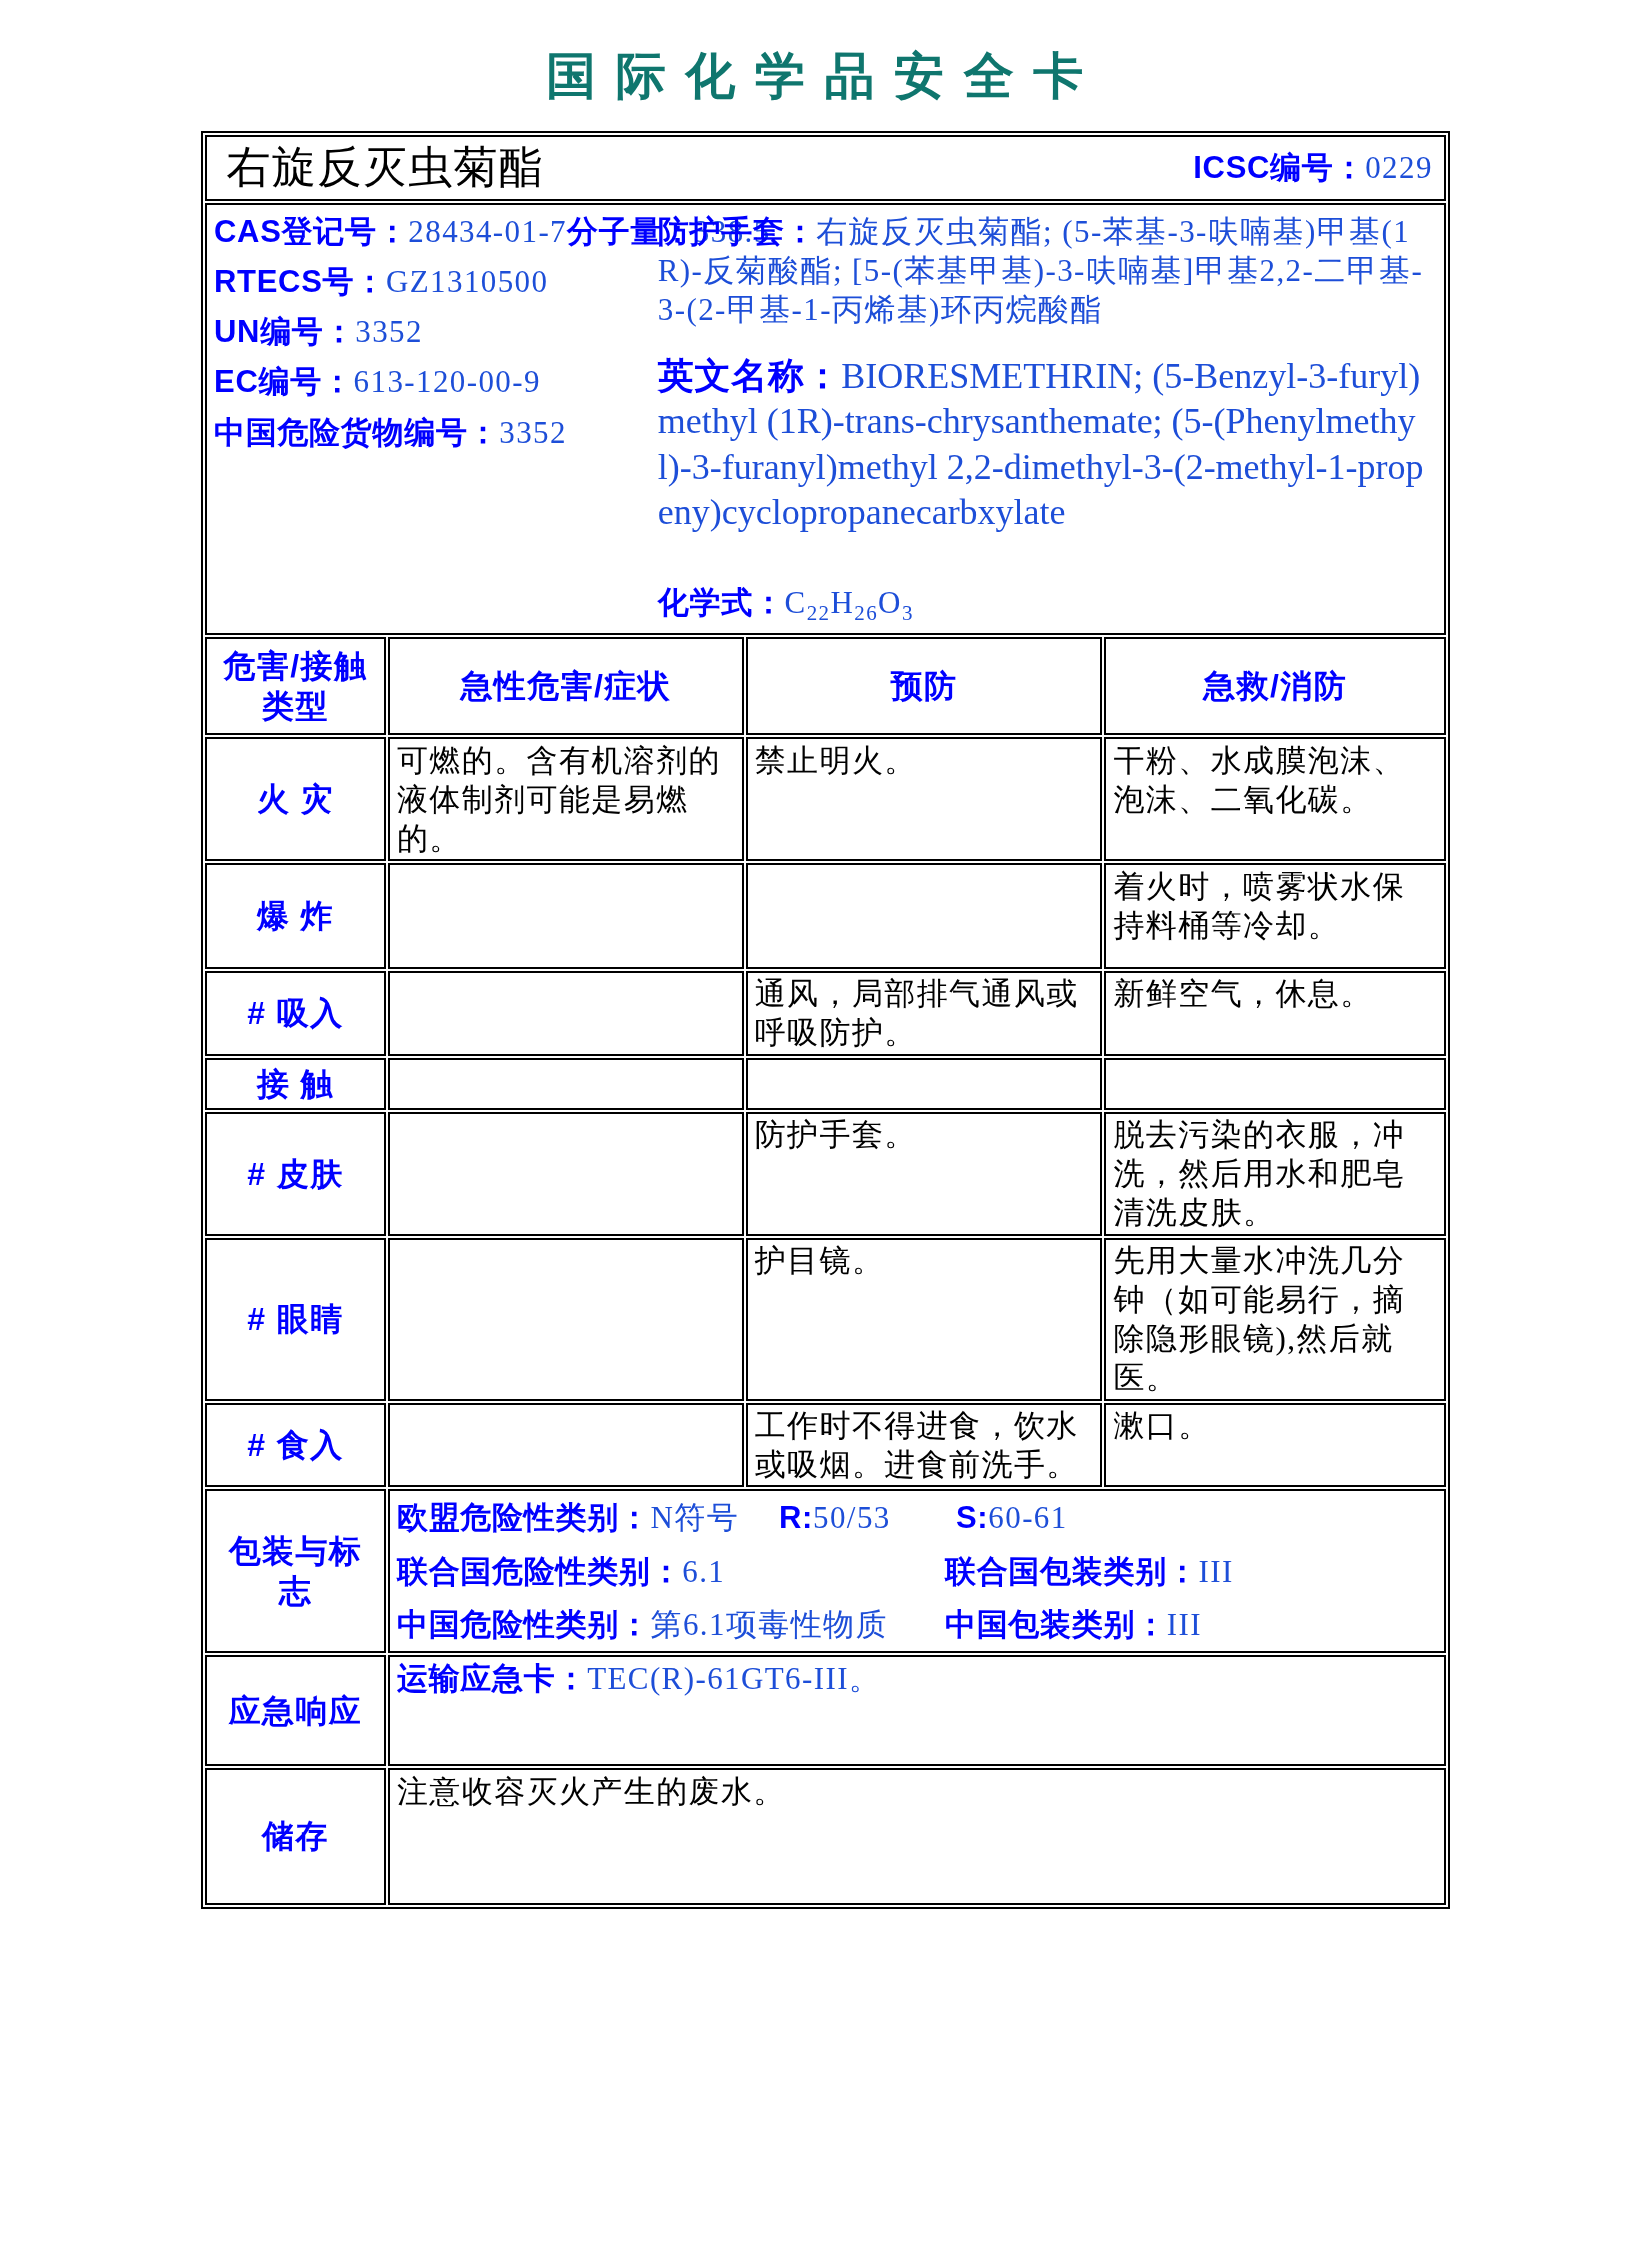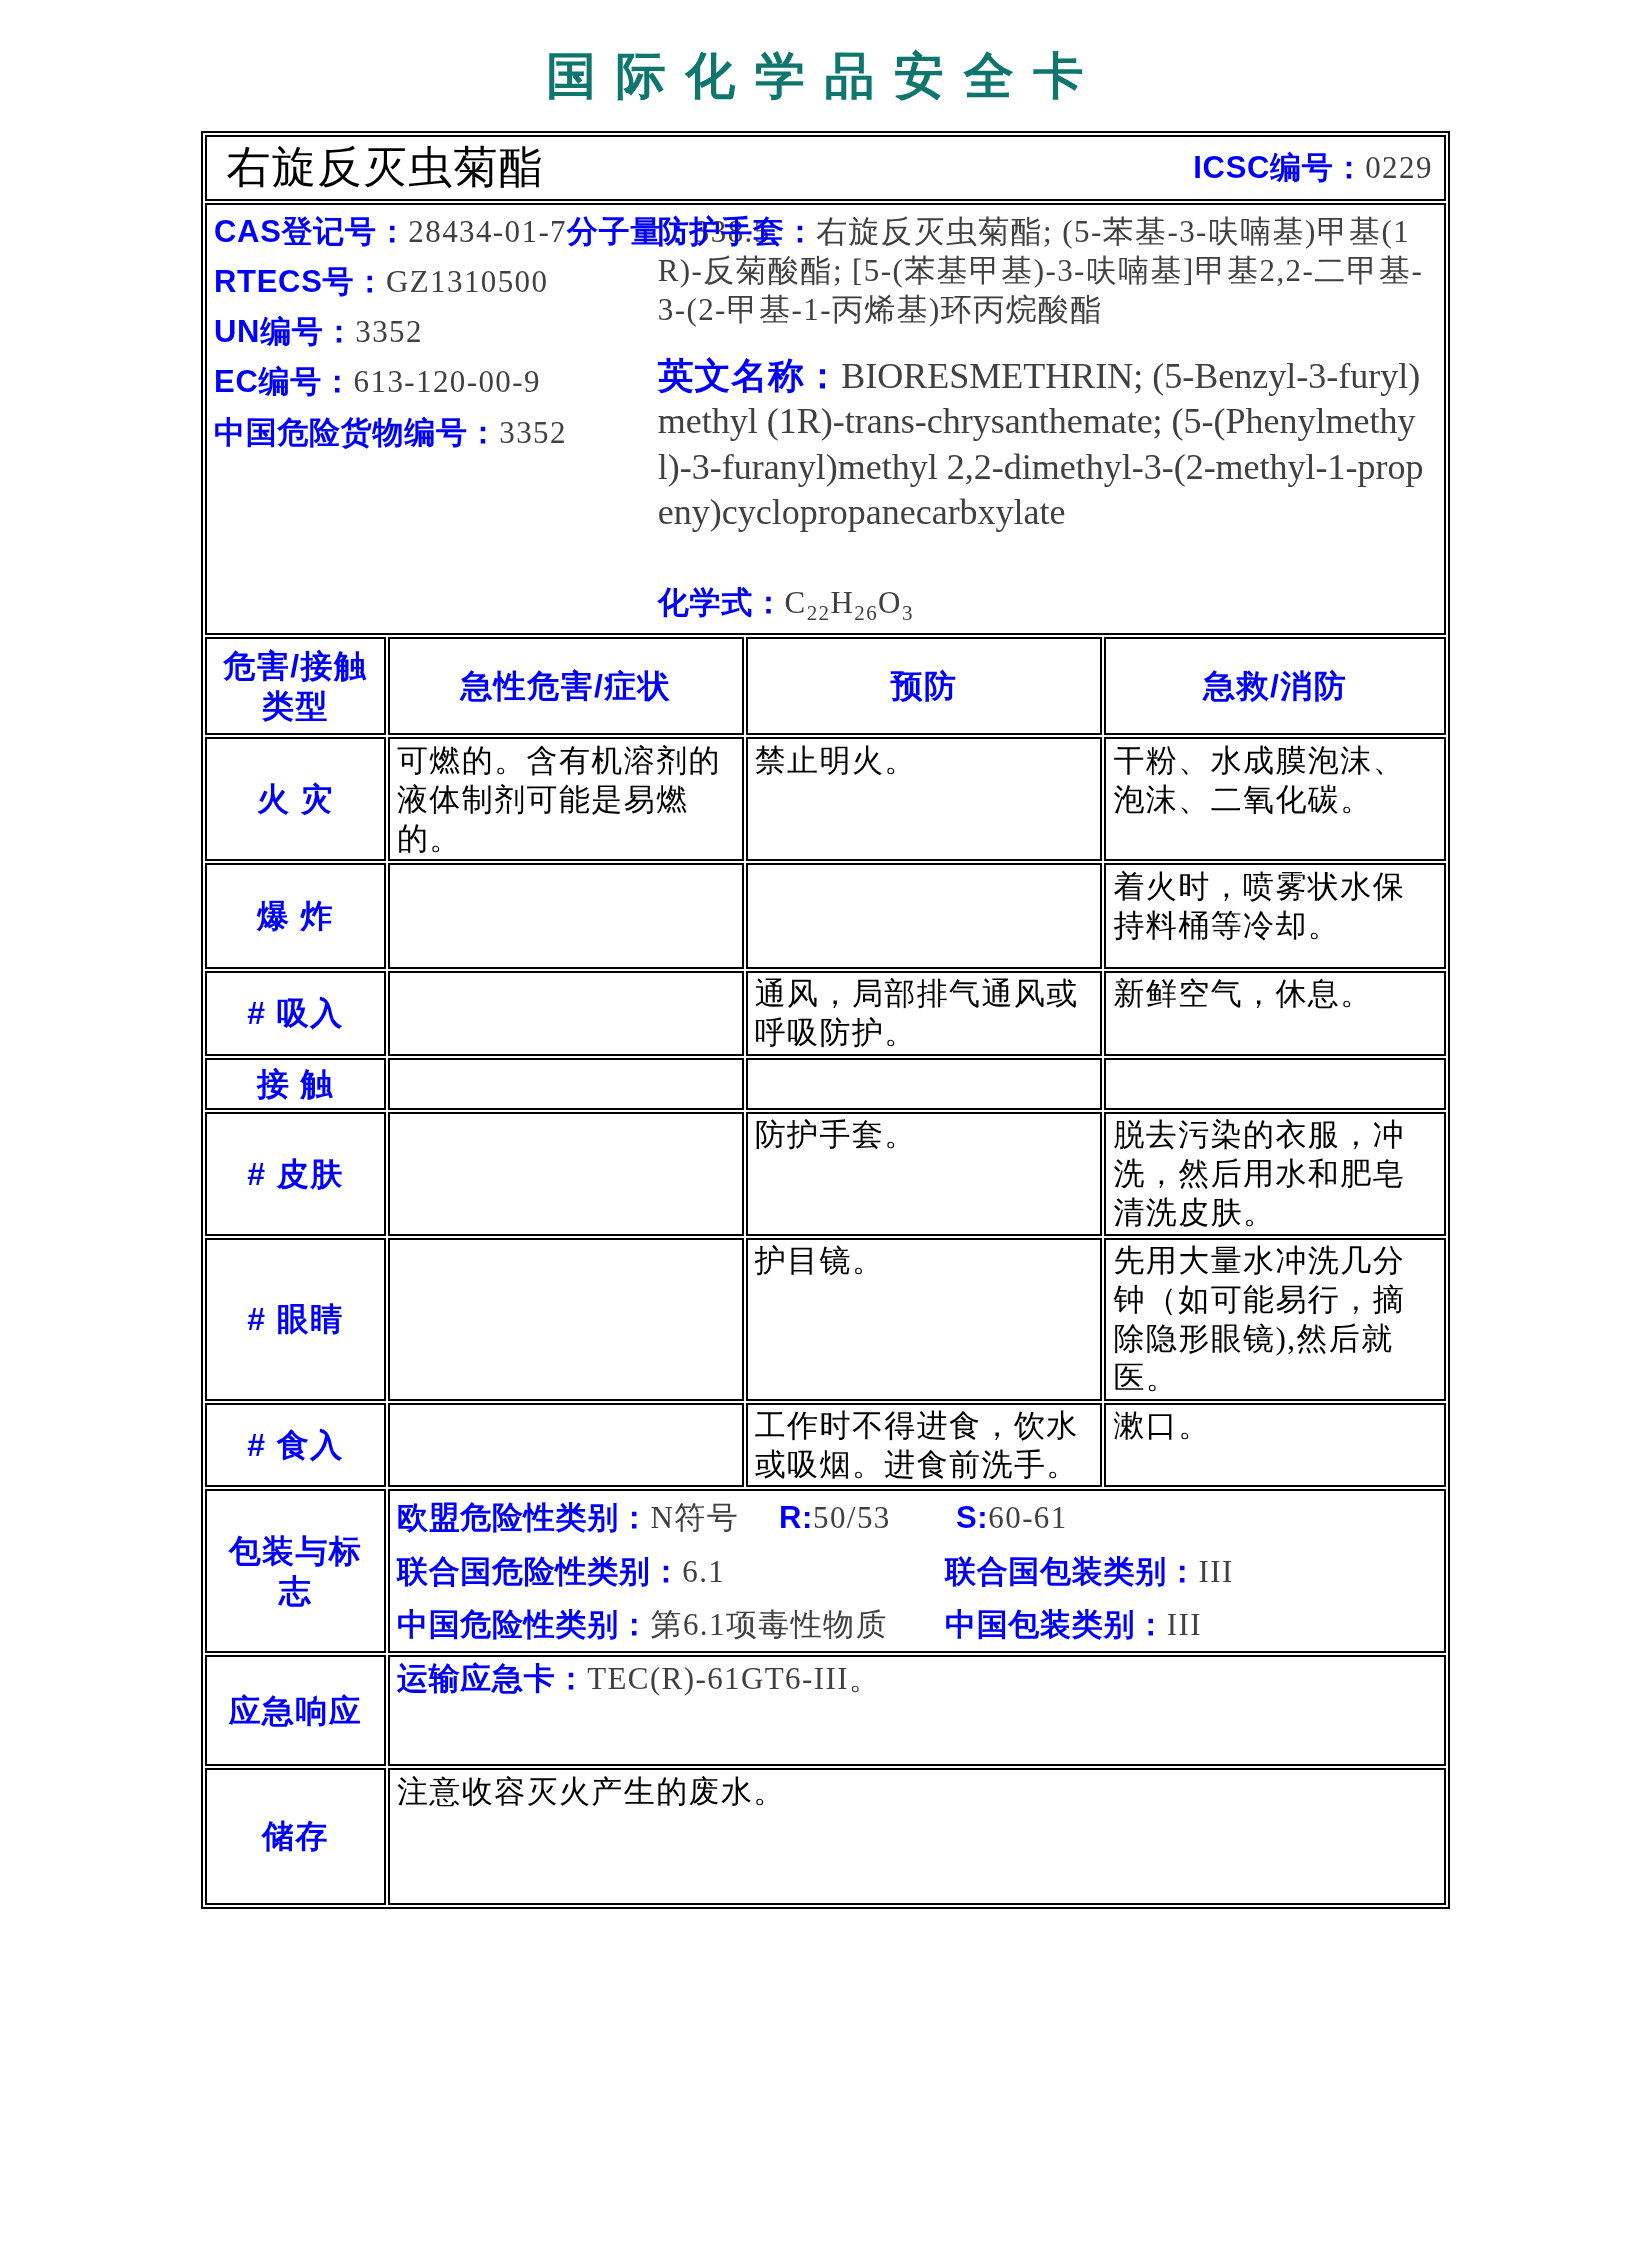--- a/index.html
+++ b/index.html
@@ -20,21 +20,21 @@
   td{
     border:2.1px solid #000;vertical-align:top;padding:1.4px 7px;
     font-size:31px;line-height:1.26;color:#000;letter-spacing:1.4px;
     font-family:"Liberation Serif", serif;
     overflow:hidden;word-break:break-all;
   }
   .lbl{
     color:#0000ff;font-weight:bold;
     font-family:"Liberation Sans", sans-serif;letter-spacing:0.7px;
   }
-  .val{color:#404040;font-family:"Liberation Serif", serif;}
+  .val{color:#1d4ed8;font-family:"Liberation Serif", serif;}
   td.labelcell{
     vertical-align:middle;text-align:center;color:#0000ff;font-weight:bold;
     font-family:"Liberation Sans", sans-serif;font-size:32px;
   }
   td.headcell{
     vertical-align:middle;text-align:center;color:#0000ff;font-weight:bold;
     font-family:"Liberation Sans", sans-serif;font-size:32px;height:92px;
   }
   
   .name-flex{display:flex;justify-content:space-between;align-items:center;min-height:55px;}

